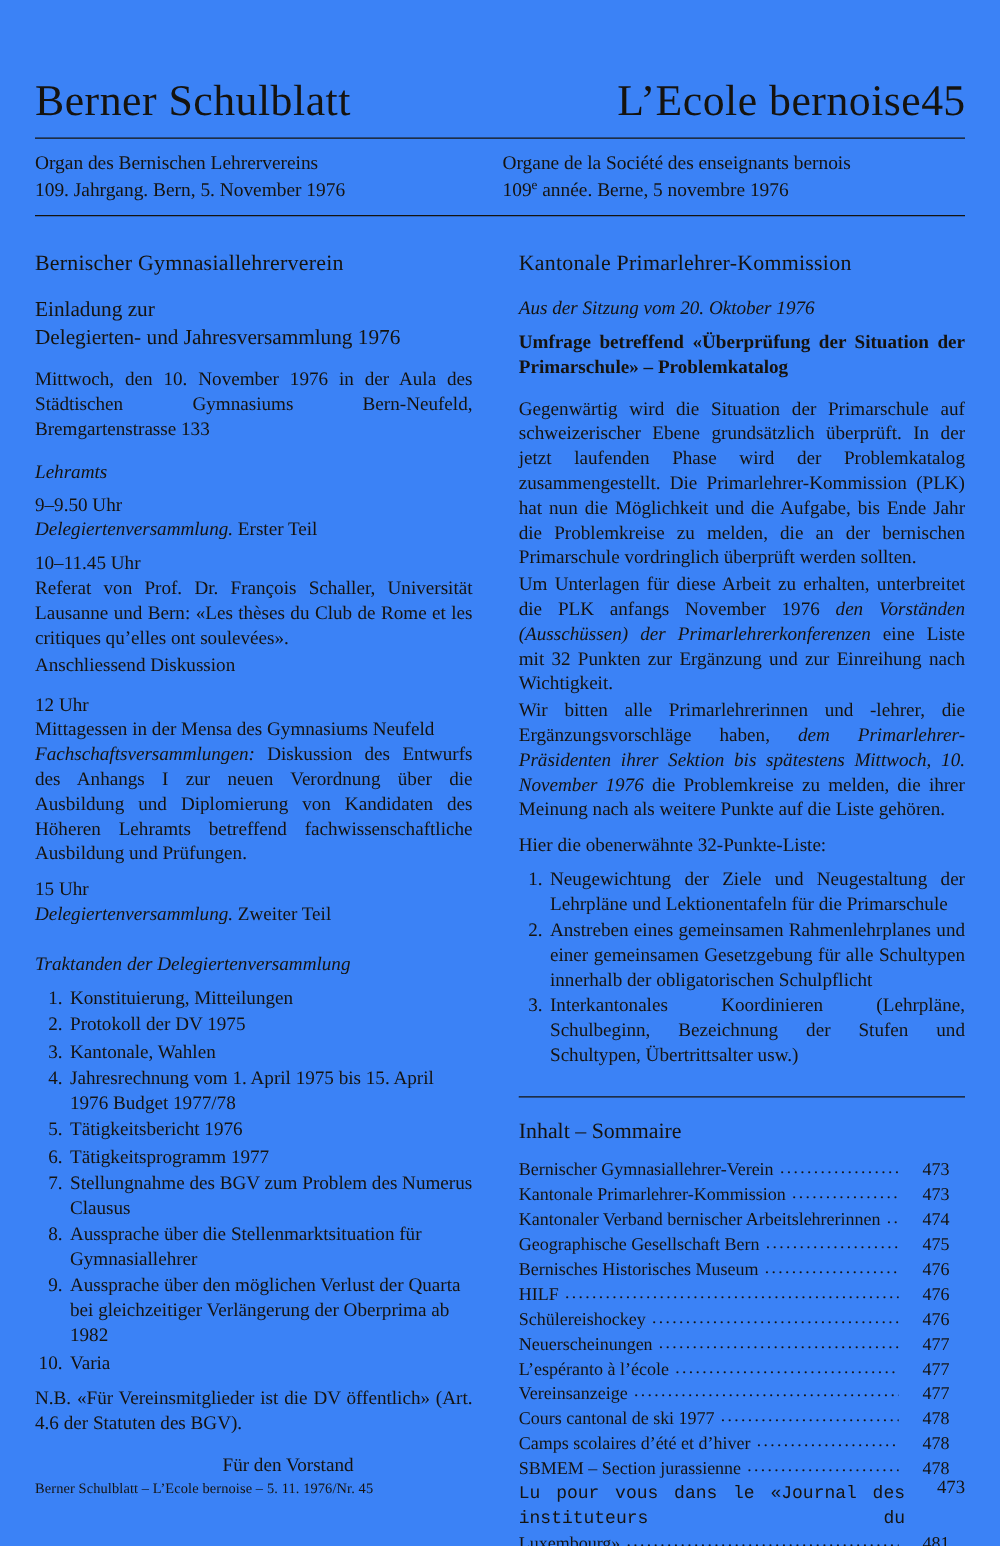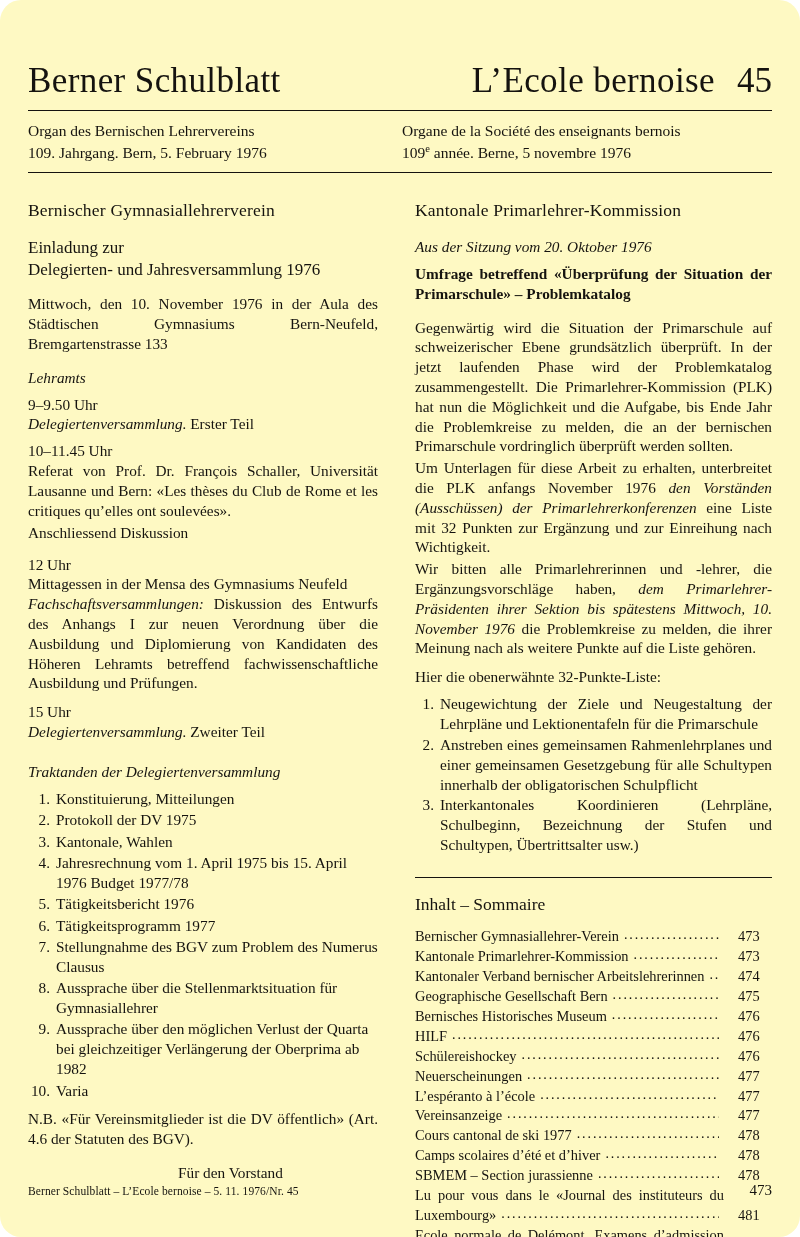--- a/index.html
+++ b/index.html
@@ -8,45 +8,43 @@
     background: #ffffff;
   }
   body {
     font-family: "Liberation Serif", "DejaVu Serif", serif;
     color: #15130f;
   }
   .page {
     position: relative;
     width: 800px;
     height: 1237px;
-    background: #fef9c3;
+    background: #3b82f6;
     overflow: hidden;
     box-sizing: border-box;
     padding: 0 28px;
-    border-radius: 21px;
   }
 
   
   .masthead {
     display: flex;
     align-items: flex-end;
     justify-content: space-between;
     padding-top: 34px;
     height: 64px;
   }
   .mast-left {
     font-size: 35px;
     letter-spacing: 0.4px;
     line-height: 1;
     white-space: nowrap;
   }
   .mast-right {
     display: flex;
     align-items: flex-end;
-    gap: 22px;
     white-space: nowrap;
   }
   .mast-title-fr { font-size: 35px; line-height: 1; letter-spacing: 0.4px; }
   .mast-issue { font-size: 35px; line-height: 1; }
 
   .rule {
     border: 0;
     border-top: 1.6px solid #15130f;
     margin: 0;
   }
@@ -185,20 +183,21 @@
   }
   .toc-page {
     flex: 0 0 34px;
     text-align: left;
     padding-left: 14px;
   }
   .toc-multiline-first {
     text-align: justify;
     text-align-last: justify;
     padding-right: 48px;
+    font-family: Liberation Mono, monospace;
   }
 
   
   .footer {
     position: absolute;
     left: 28px;
     right: 28px;
     bottom: 38px;
     display: flex;
     justify-content: space-between;
@@ -219,21 +218,21 @@
       <div class="mast-title-fr">L’Ecole bernoise</div>
       <div class="mast-issue">45</div>
     </div>
   </div>
 
   <hr class="rule rule-masthead-top">
 
   <div class="subhead">
     <div class="subhead-col">
       <div class="subhead-line">Organ des Bernischen Lehrervereins</div>
-      <div class="subhead-line">109. Jahrgang. Bern, 5. February 1976</div>
+      <div class="subhead-line">109. Jahrgang. Bern, 5. November 1976</div>
     </div>
     <div class="subhead-col right">
       <div class="subhead-line">Organe de la Société des enseignants bernois</div>
       <div class="subhead-line">109<sup style="font-size:0.68em">e</sup> année. Berne, 5 novembre 1976</div>
     </div>
   </div>
 
   <hr class="rule rule-masthead-bottom">
 
   <div class="columns">

